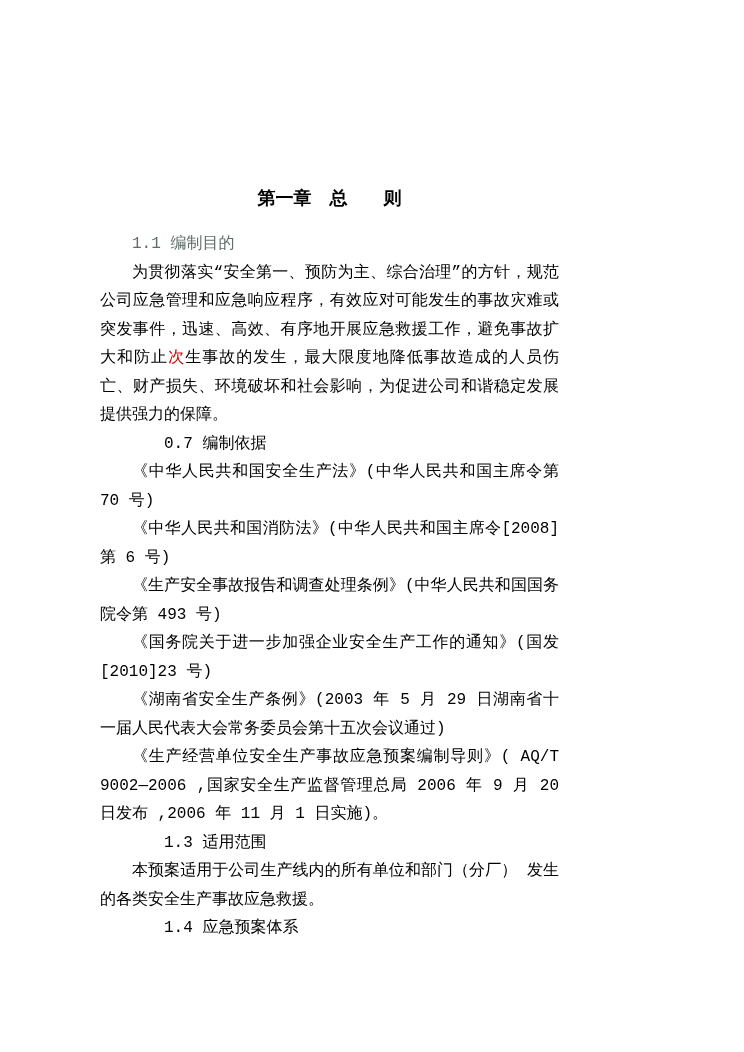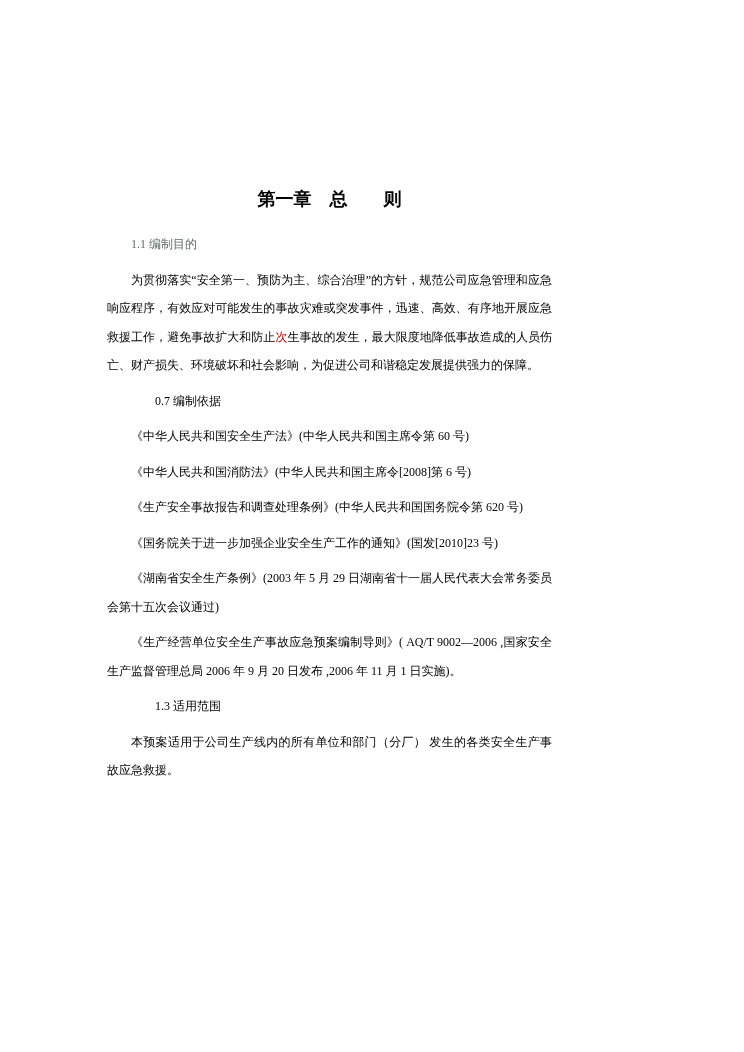--- a/index.html
+++ b/index.html
@@ -7,35 +7,35 @@
     padding: 0;
     background: #ffffff;
   }
   .page {
     position: relative;
     width: 658px;
     height: 1052px;
     background: #ffffff;
     box-sizing: border-box;
     padding: 184px 99px 0 100px;
-    font-family: Liberation Serif, serif;
+    font-family: Liberation Mono, monospace;
     color: #000000;
     overflow: hidden;
   }
   .title {
     font-size: 18px;
     font-weight: bold;
     text-align: center;
     line-height: 30px;
     margin: 0 0 16px 0;
     white-space: pre-wrap;
   }
   .para {
-    margin: 7px;
-    font-size: 12px;
+    margin: 0;
+    font-size: 16px;
     line-height: 28.5px;
     text-align: justify;
     word-break: break-all;
   }
   .indent2 { text-indent: 2em; }
   .indent4 { text-indent: 4em; }
   .h11 { color: #5f6d68; }
   .red-char { color: #cc0000; }
 </style>
 </head>
@@ -44,32 +44,33 @@
 <div class="page">
 
   <p class="title">第一章　总　　则</p>
 
   <p class="para indent2 h11">1.1 编制目的</p>
 
   <p class="para indent2"><span>为贯彻落实“安全第一、预防为主、综合治理”的方针，规范公司应急管理和应急响应程序，有效应对可能发生的事故灾难或突发事件，迅速、高效、有序地开展应急救援工作，避免事故扩大和防止</span><span class="red-char">次</span><span>生事故的发生，最大限度地降低事故造成的人员伤亡、财产损失、环境破坏和社会影响，为促进公司和谐稳定发展提供强力的保障。</span></p>
 
   <p class="para indent4">0.7 编制依据</p>
 
-  <p class="para indent2">《中华人民共和国安全生产法》(中华人民共和国主席令第 60 号)</p>
+  <p class="para indent2">《中华人民共和国安全生产法》(中华人民共和国主席令第 70 号)</p>
 
   <p class="para indent2">《中华人民共和国消防法》(中华人民共和国主席令[2008]第 6 号)</p>
 
-  <p class="para indent2">《生产安全事故报告和调查处理条例》(中华人民共和国国务院令第 620 号)</p>
+  <p class="para indent2">《生产安全事故报告和调查处理条例》(中华人民共和国国务院令第 493 号)</p>
 
   <p class="para indent2">《国务院关于进一步加强企业安全生产工作的通知》(国发[2010]23 号)</p>
 
   <p class="para indent2">《湖南省安全生产条例》(2003 年 5 月 29 日湖南省十一届人民代表大会常务委员会第十五次会议通过)</p>
 
 
   <p class="para indent2">《生产经营单位安全生产事故应急预案编制导则》( AQ/T 9002—2006 ,国家安全生产监督管理总局 2006 年 9 月 20 日发布 ,2006 年 11 月 1 日实施)。</p>
 
   <p class="para indent4">1.3 适用范围</p>
 
   <p class="para indent2">本预案适用于公司生产线内的所有单位和部门（分厂） 发生的各类安全生产事故应急救援。</p>
 
+  <p class="para indent4">1.4 应急预案体系</p>
 
 
 </div>
 
 </body></html>

